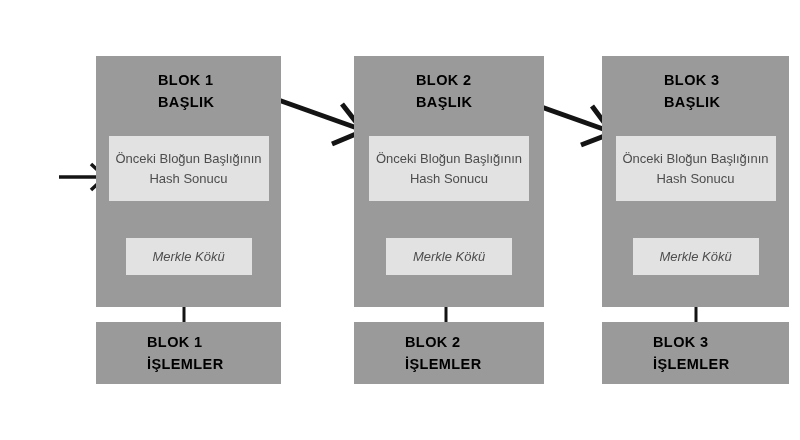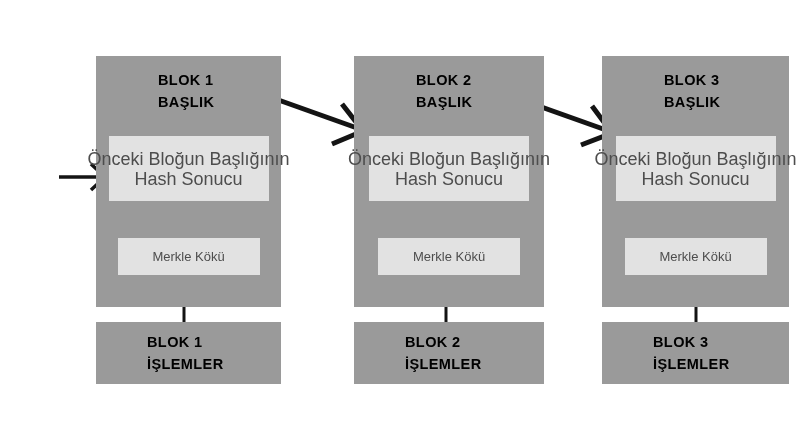--- a/index.html
+++ b/index.html
@@ -54,43 +54,43 @@
   .hash-box {
     position: absolute;
     top: 80px;
     left: 50%;
     transform: translateX(-50%);
     width: 160px;
     height: 65px;
     background: var(--inner-box-fill);
     display: flex;
     flex-direction: column;
-    align-items: center;
     justify-content: center;
     text-align: center;
-    font-size: 18px;
+    font-size: 13px;
     line-height: 20px;
     color: var(--box-text);
   }
   .hash-box span { display: block; white-space: nowrap; }
   .merkle-box {
     position: absolute;
     top: 182px;
     left: 50%;
     transform: translateX(-50%);
-    width: 142px;
+    width: 126px;
     height: 37px;
     background: var(--inner-box-fill);
     display: flex;
     align-items: center;
     justify-content: center;
     text-align: center;
     font-size: 13px;
     color: var(--box-text);
     white-space: nowrap;
+    font-style: italic;
   }
   .tx-block {
     position: absolute;
     top: 322px;
     height: 62px;
     background: var(--block-fill);
   }
   .tx-block.c1 { left: 52px;  width: 185px; }
   .tx-block.c2 { left: 310px; width: 190px; }
   .tx-block.c3 { left: 558px; width: 187px; }

